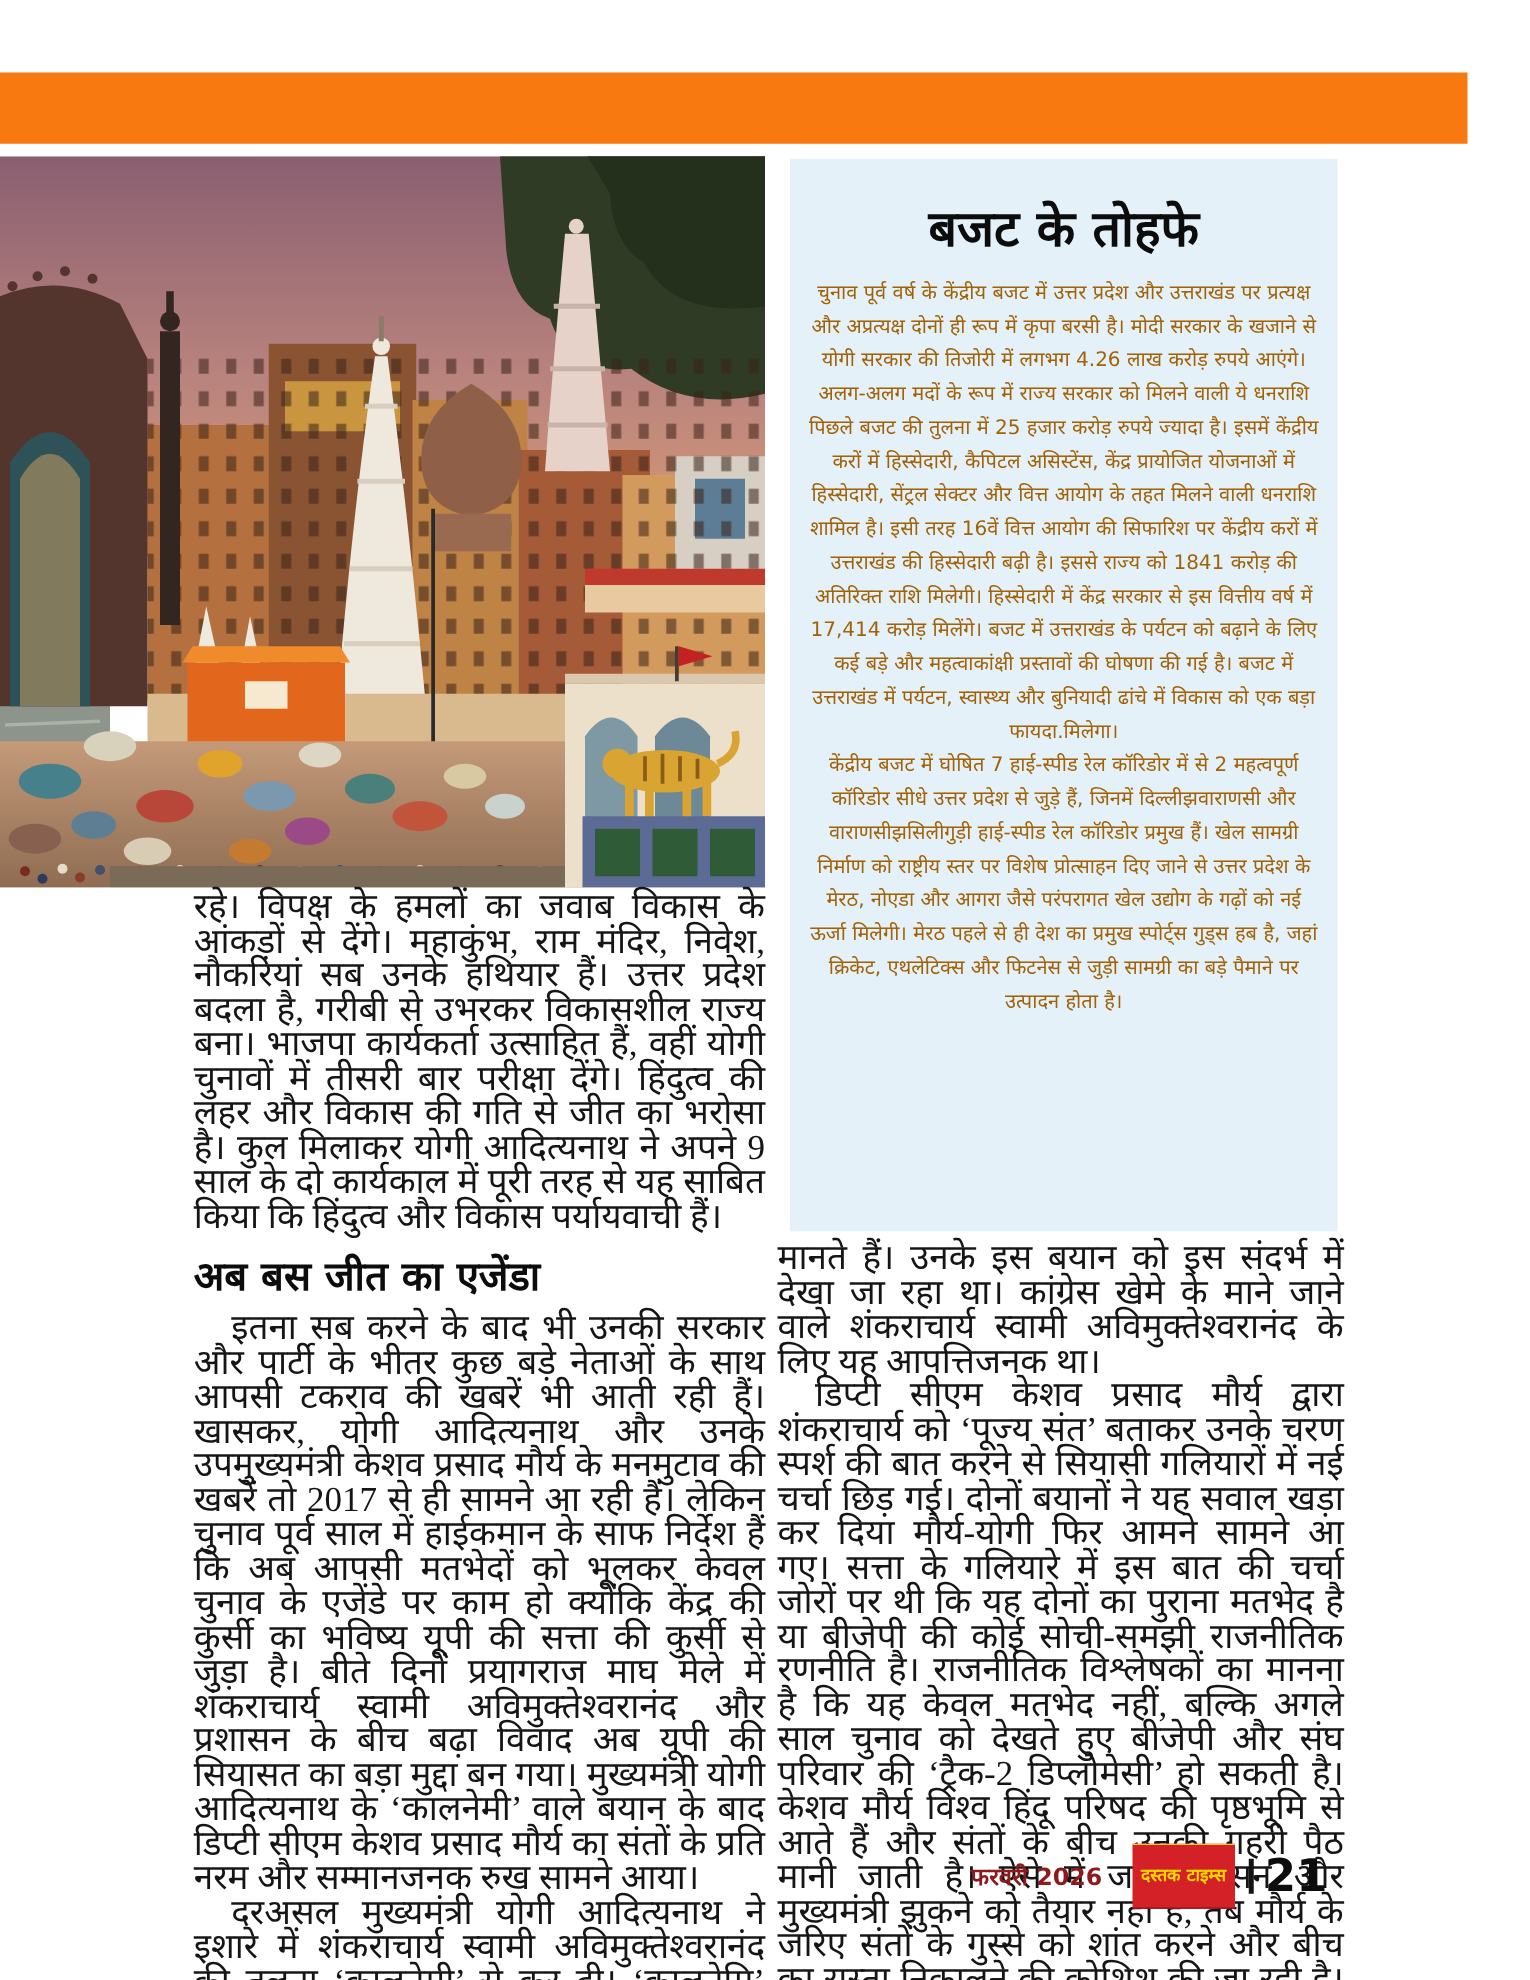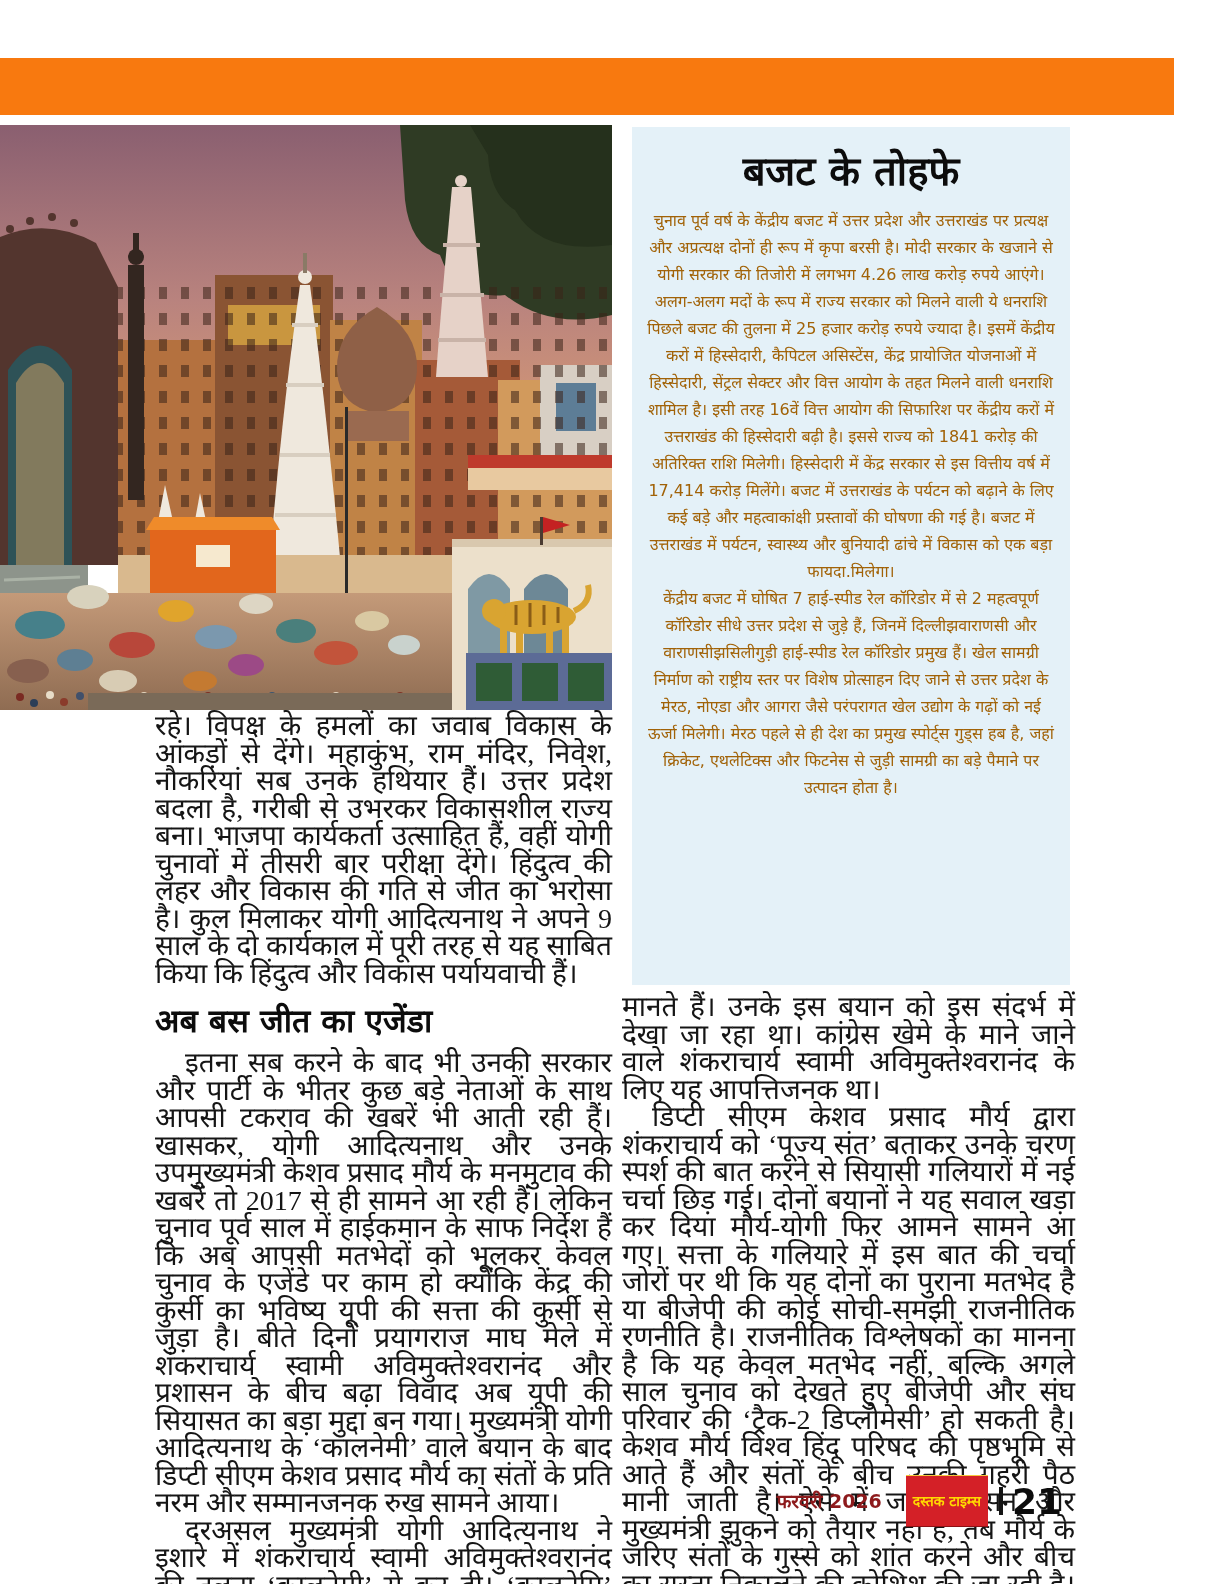--- a/index.html
+++ b/index.html
@@ -3,21 +3,21 @@
 <meta charset="utf-8">
 <style>
   html,body{margin:0;padding:0;background:#888;}
   .page{position:relative;width:1224px;height:1584px;background:#ffffff;overflow:hidden;
         font-family:"Liberation Serif", serif;color:#141414;}
   .topbar{position:absolute;left:0;top:58px;width:1174px;height:57px;background:#f8790f;}
   .photo{position:absolute;left:0;top:125px;width:612px;height:585px;}
   .photo svg{display:block;width:100%;height:100%;}
 
   .budget-box{position:absolute;left:632px;top:127px;width:438px;height:858px;
-              background:#e4f1f8;box-sizing:border-box;padding:14px 15px 0 15px;
+              background:#e4f1f8;box-sizing:border-box;padding:27px 15px 0 15px;
               font-family:"DejaVu Sans", sans-serif;}
   .budget-title{font-size:40px;line-height:52px;font-weight:700;text-align:center;
                 margin:4px 0 10px 0;color:#0c0c0c;}
   .budget-box p{font-size:16px;line-height:27px;margin:0;text-align:center;color:#a16207;}
 
   .textcol p{font-size:28px;line-height:27.5px;margin:0;text-align:justify;color:#151515;}
   .indent{text-indent:30px;}
   .left-col{position:absolute;left:155px;top:712px;width:457px;}
   .right-col{position:absolute;left:622px;top:993px;width:453px;}
   .col-heading{font-size:32px;line-height:30px;font-weight:700;margin:19px 0 13px 0;

